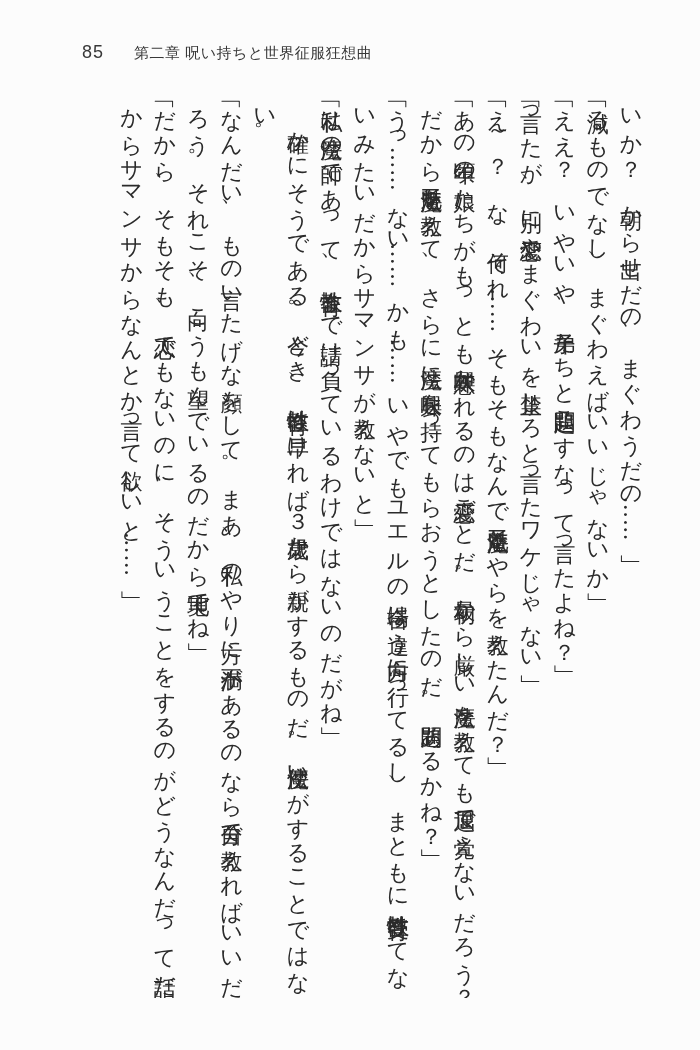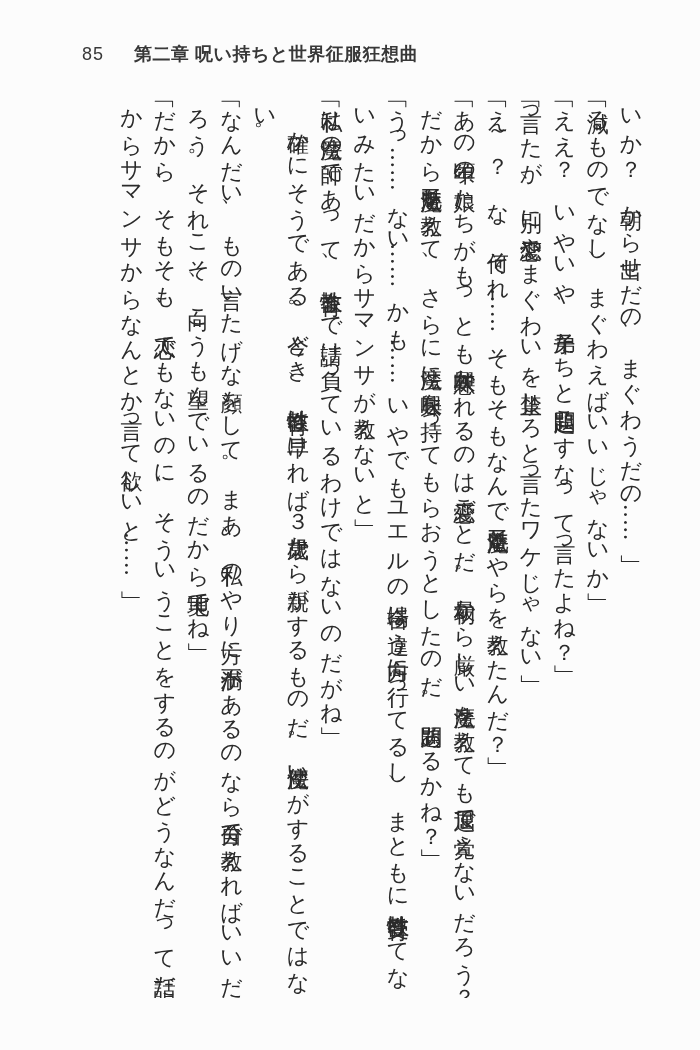--- a/index.html
+++ b/index.html
@@ -34,23 +34,22 @@
     gap: 30px;
     color: var(--header-ink);
     font-family: "Liberation Sans", sans-serif;
     white-space: nowrap;
   }
   .page-number {
     font-size: 18px;
     letter-spacing: 1px;
   }
   .chapter-title {
-    font-size: 18px;
+    font-size: 15px;
     letter-spacing: 0.5px;
-    font-weight: bold;
   }
   .text-block {
     position: absolute;
     top: 94px;
     right: 52px;
     width: 568px;
     height: 904px;
     writing-mode: vertical-rl;
     text-orientation: mixed;
     font-size: 22px;

